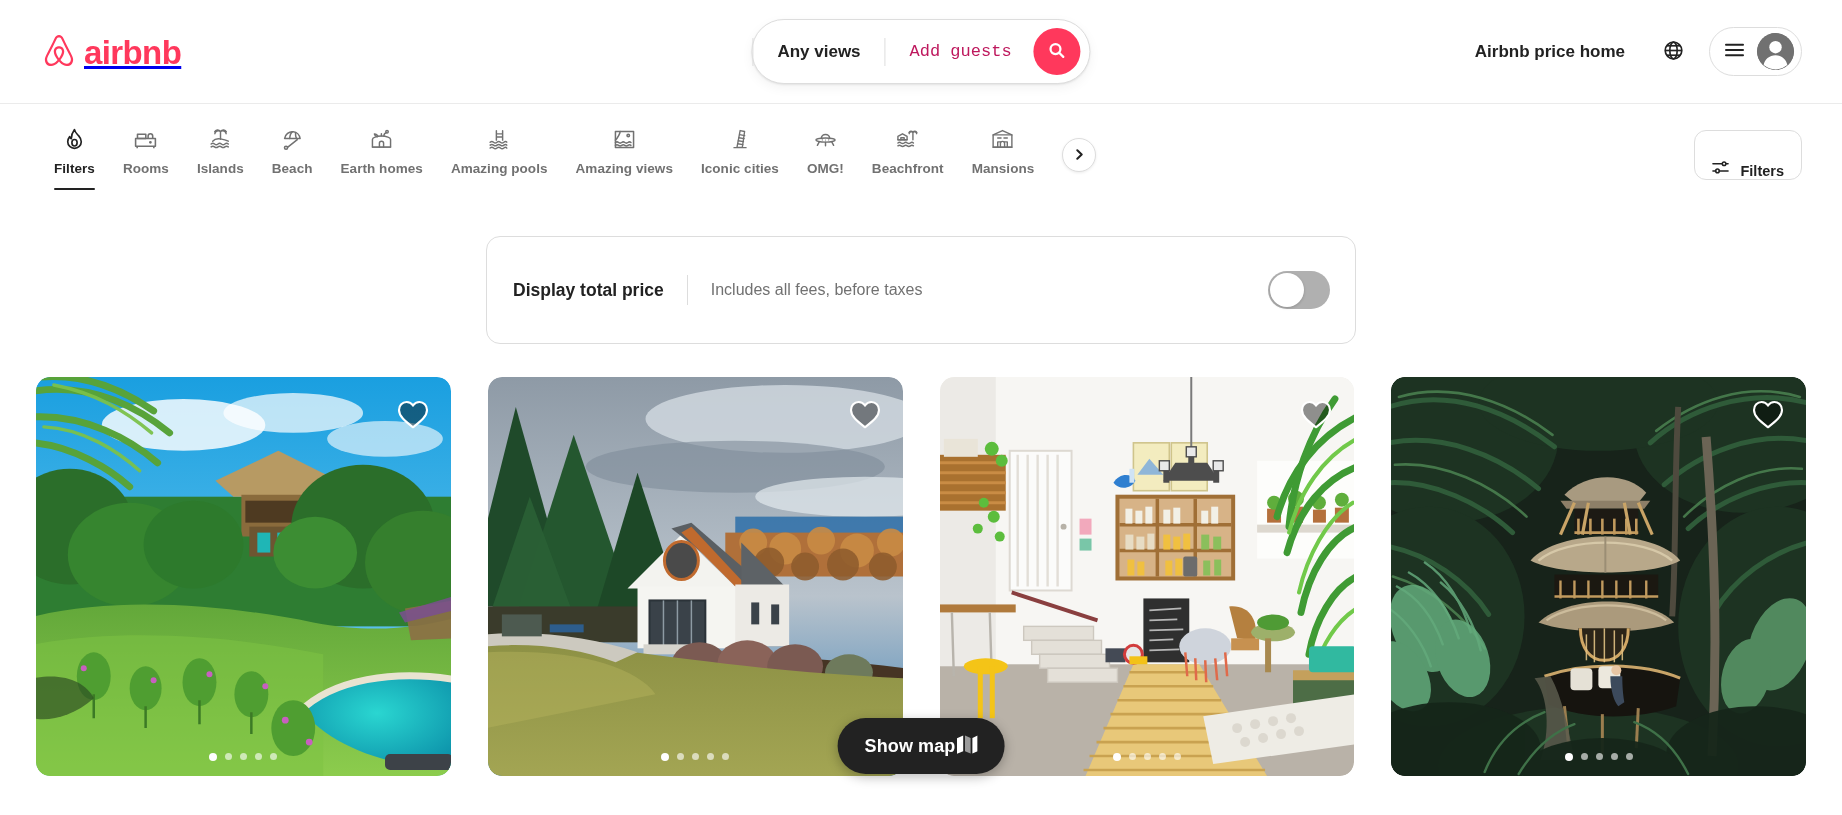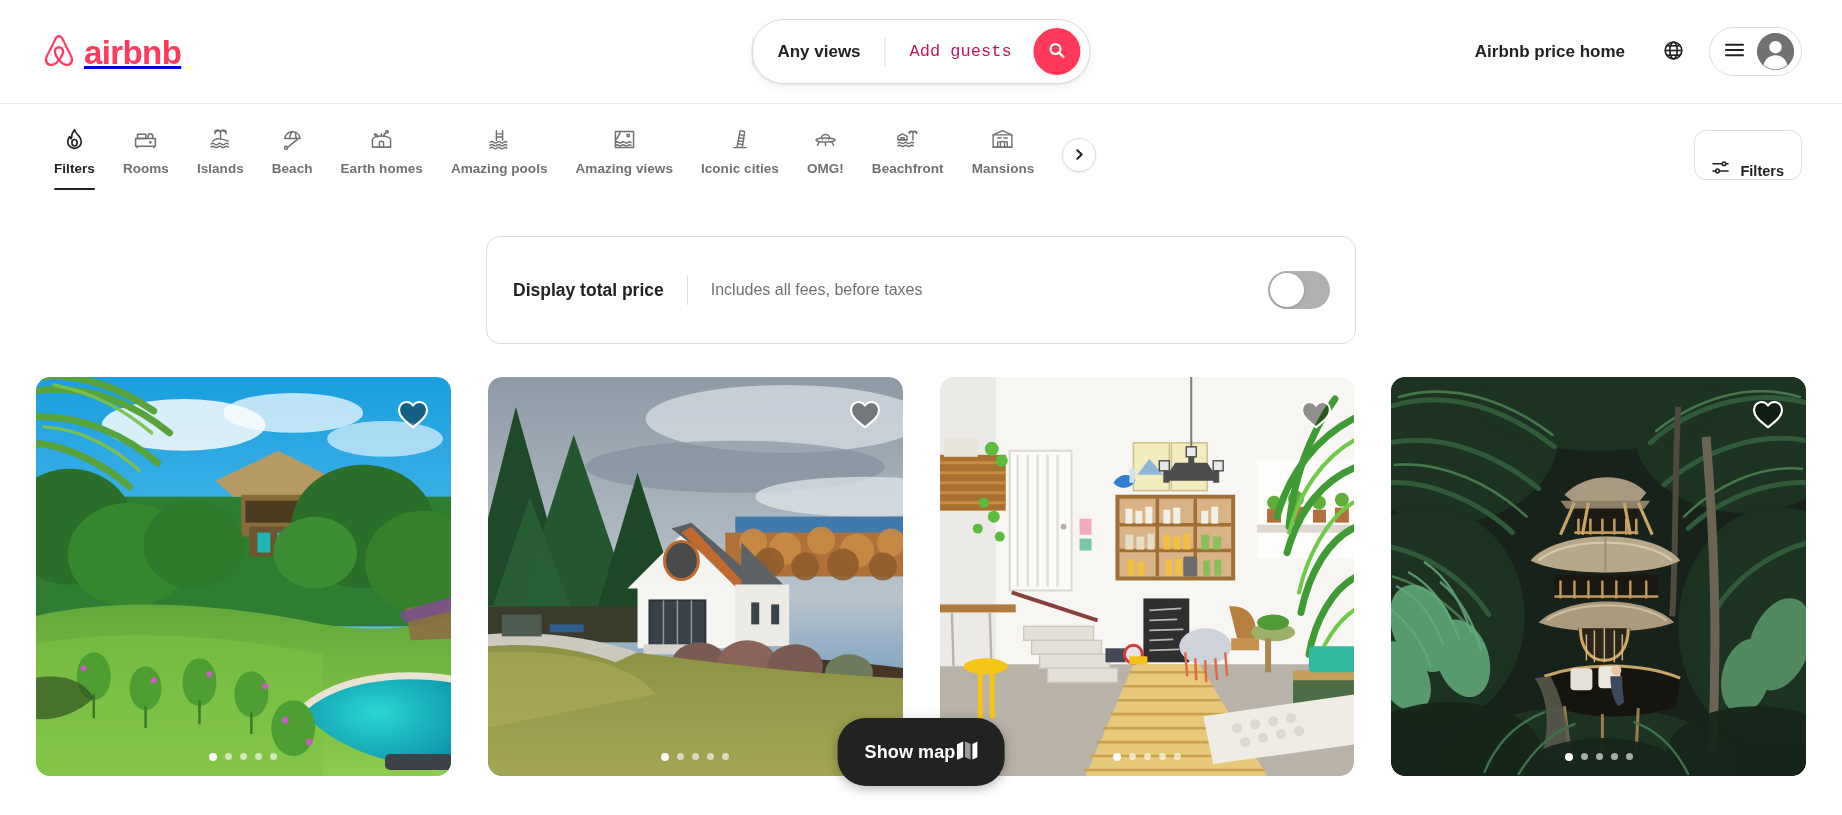--- a/index.html
+++ b/index.html
@@ -280,21 +280,21 @@
   
   .showmap {
     position: absolute;
     left: 50%;
     top: 718px;
     transform: translateX(-50%);
     background: #222222;
     color: #ffffff;
     border: none;
     border-radius: 28px;
-    height: 68px;
+    height: 56px;
     padding: 16px 27px;
     display: flex;
     align-items: center;
     cursor: pointer;
     font-family: inherit;
     box-shadow: 0 3px 12px rgba(0,0,0,0.28);
     z-index: 20;
   }
   .showmap .lbl { font-size: 18px; font-weight: 700; letter-spacing: 0.1px; }
 </style>

